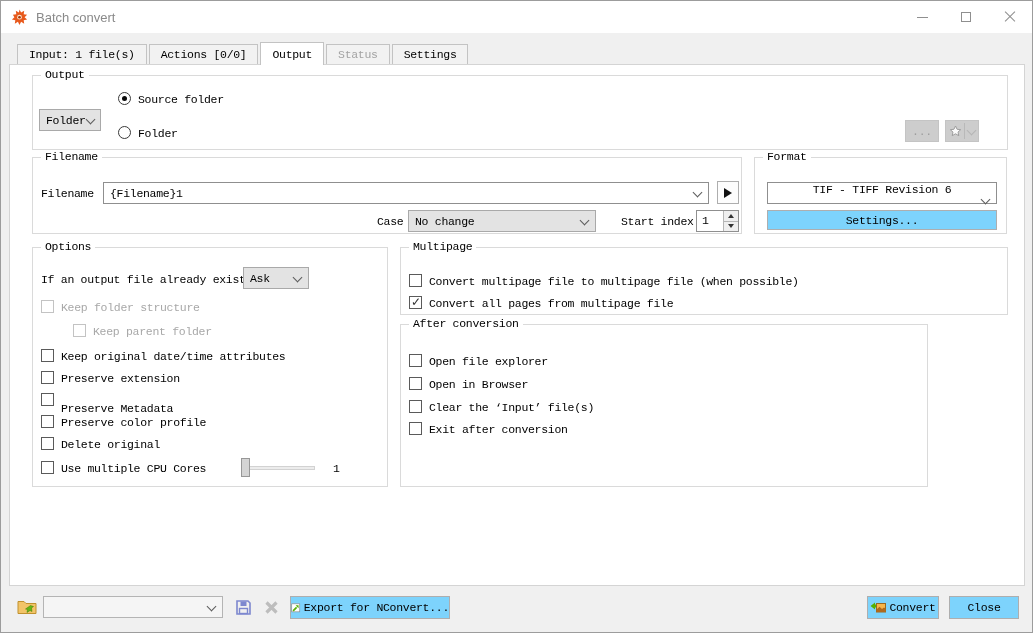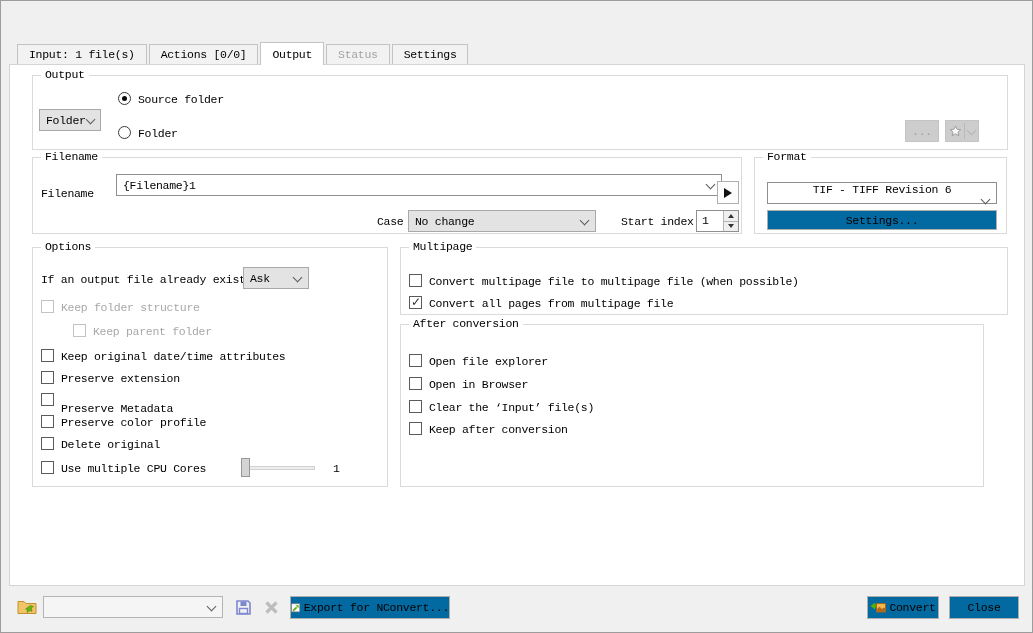--- a/index.html
+++ b/index.html
@@ -33,21 +33,21 @@
 
   
   .combo { position:absolute; border:1px solid #a9a9a9; background:#e3e3e3; display:flex; align-items:center; padding:0 6px; }
   .combo.white { background:#fff; border-color:#8f8f8f; }
   .combo.disabled { background:#ebebeb; border-color:#d7d7d7; }
   .combo.disabled .t { color:#9c9c9c; }
   .chev { margin-left:auto; width:9px; height:9px; position:relative; flex:none; }
   .chev::before { content:""; position:absolute; left:1px; top:0px; width:6px; height:6px; border-right:1px solid #5c5c5c; border-bottom:1px solid #5c5c5c; transform:rotate(45deg); }
   .disabled .chev::before { border-color:#b5b5b5; }
 
-  .btn { position:absolute; border:1px solid #aeaeae; background:#0369a1; display:flex; align-items:center; justify-content:center; gap:3px; }
+  .btn { position:absolute; border:1px solid #aeaeae; background:#7dd3fc; display:flex; align-items:center; justify-content:center; gap:3px; }
   .btn.disabled { background:#cdcdcd; border-color:#c4c4c4; }
   .btn.disabled .t { color:#9e9e9e; }
 
   .radio { position:absolute; width:13px; height:13px; border:1px solid #3a3a3a; border-radius:50%; background:#fff; }
   .radio[data-selected="true"]::after { content:""; position:absolute; left:3px; top:3px; width:5px; height:5px; border-radius:50%; background:#0a0a0a; }
 
   .cb { position:absolute; width:13px; height:13px; border:1px solid #5a5a5a; background:#fff; }
   .cb[data-checked="true"]::after { content:"✓"; position:absolute; left:1px; top:-2px; font-size:12px; color:#333; }
   .cb[data-disabled="true"] { border-color:#c3c3c3; }
   .lbl { position:absolute; }
@@ -69,20 +69,39 @@
   .bottombar { position:absolute; left:0; top:585px; width:100%; height:48px; background:#f0f0f0; }
   .icbtn { position:absolute; display:flex; align-items:center; justify-content:center; }
   .starbox { display:flex; align-items:center; gap:2px; }
   .star-sep { width:1px; height:16px; background:#b9b9b9; }
 </style>
 </head>
 <body>
 
 <div class="window">
 
+  <div class="titlebar">
+    <svg class="app-ic" viewBox="0 0 17 17">
+      <path d="M8.5 0.5l1.6 3.1 3.1-1.9-.5 3.5 3.4.6-2.5 2.4 2.5 2.4-3.4.6.5 3.5-3.1-1.9-1.6 3.1-1.6-3.1-3.1 1.9.5-3.5-3.4-.6 2.5-2.4L1.9 5.8l3.4-.6-.5-3.5 3.1 1.9z" fill="#e8591c"></path>
+      <circle cx="8.5" cy="8.2" r="2.4" fill="#fae0c8"></circle>
+      <circle cx="8.5" cy="8.2" r="1.3" fill="#a33300"></circle>
+    </svg>
+    <span class="title-text">Batch convert</span>
+    <div class="winbtns">
+      <div class="winbtn">
+          <div class="glyph-min"></div>
+        </div>
+      <div class="winbtn">
+          <div class="glyph-max"></div>
+        </div>
+      <div class="winbtn">
+          <div class="glyph-close"></div>
+        </div>
+    </div>
+  </div>
 
   <div class="tabs">
     <div class="tab" data-active="false" data-disabled="false">
         <span class="t">Input: 1 file(s)</span>
       </div>
     <div class="tab" data-active="false" data-disabled="false">
         <span class="t">Actions [0/0]</span>
       </div>
     <div class="tab" data-active="true" data-disabled="false">
         <span class="t">Output</span>
@@ -117,21 +136,21 @@
           </svg>
           <span class="star-sep"></span>
           <span class="chev" style="margin-left:0;"></span>
         </span>
       </div>
     </div>
 
     <div class="group" style="left:22px; top:92px; width:710px; height:77px;">
       <span class="legend t">Filename</span>
       <span class="lbl t" style="left:8px; top:29px;">Filename</span>
-      <div class="combo white" style="left:70px; top:16px; width:606px; height:22px;margin-left:13px;">
+      <div class="combo white" style="left:70px; top:24px; width:606px; height:22px;">
         <span class="t">{Filename}1</span>
         <span class="chev"></span>
       </div>
       <div class="btn" style="left:684px; top:23px; width:22px; height:23px; background:#fdfdfd;">
         <span class="play"></span>
       </div>
       <span class="lbl t" style="left:344px; top:57px;">Case</span>
       <div class="combo" style="left:375px; top:52px; width:188px; height:22px;">
         <span class="t">No change</span>
         <span class="chev"></span>
@@ -198,30 +217,30 @@
     </div>
 
     <div class="group" style="left:390px; top:182px; width:608px; height:68px;">
       <span class="legend t" style="background:#fff;">Multipage</span>
       <div class="cb" style="left:8px; top:26px;" data-checked="false"></div>
       <span class="lbl t" style="left:28px; top:27px;">Convert multipage file to multipage file (when possible)</span>
       <div class="cb" style="left:8px; top:48px;" data-checked="true"></div>
       <span class="lbl t" style="left:28px; top:49px;">Convert all pages from multipage file</span>
     </div>
 
-    <div class="group" style="left:390px; top:259px; width:584px; height:163px;">
+    <div class="group" style="left:390px; top:259px; width:528px; height:163px;">
       <span class="legend t">After conversion</span>
       <div class="cb" style="left:8px; top:29px;" data-checked="false"></div>
       <span class="lbl t" style="left:28px; top:30px;">Open file explorer</span>
       <div class="cb" style="left:8px; top:52px;" data-checked="false"></div>
       <span class="lbl t" style="left:28px; top:53px;">Open in Browser</span>
       <div class="cb" style="left:8px; top:75px;" data-checked="false"></div>
       <span class="lbl t" style="left:28px; top:76px;">Clear the ‘Input’ file(s)</span>
       <div class="cb" style="left:8px; top:97px;" data-checked="false"></div>
-      <span class="lbl t" style="left:28px; top:98px;">Keep after conversion</span>
+      <span class="lbl t" style="left:28px; top:98px;">Exit after conversion</span>
     </div>
 
   </div>
 
   <div class="bottombar">
     <div class="icbtn" style="left:14px; top:10px; width:24px; height:22px;">
       <svg width="20" height="16" viewBox="0 0 20 16">
         <path d="M1 2.5h6l2 2h10v10H1z" fill="#f2c468" stroke="#c0912e"></path>
         <path d="M13.5 6.5l-5 3.5 2 .5-.5 3 3-2 2 1-.5-3.5 2-1.5z" fill="#64b413" stroke="#3f7d06" stroke-width="0.5"></path>
       </svg>

